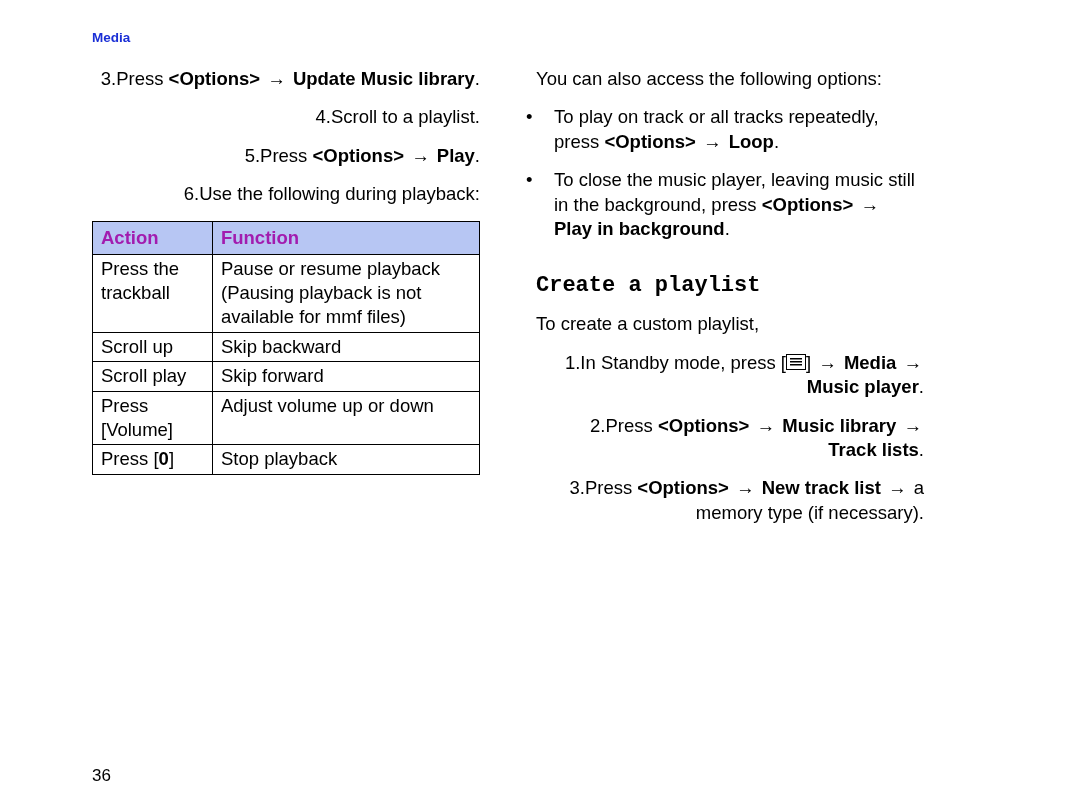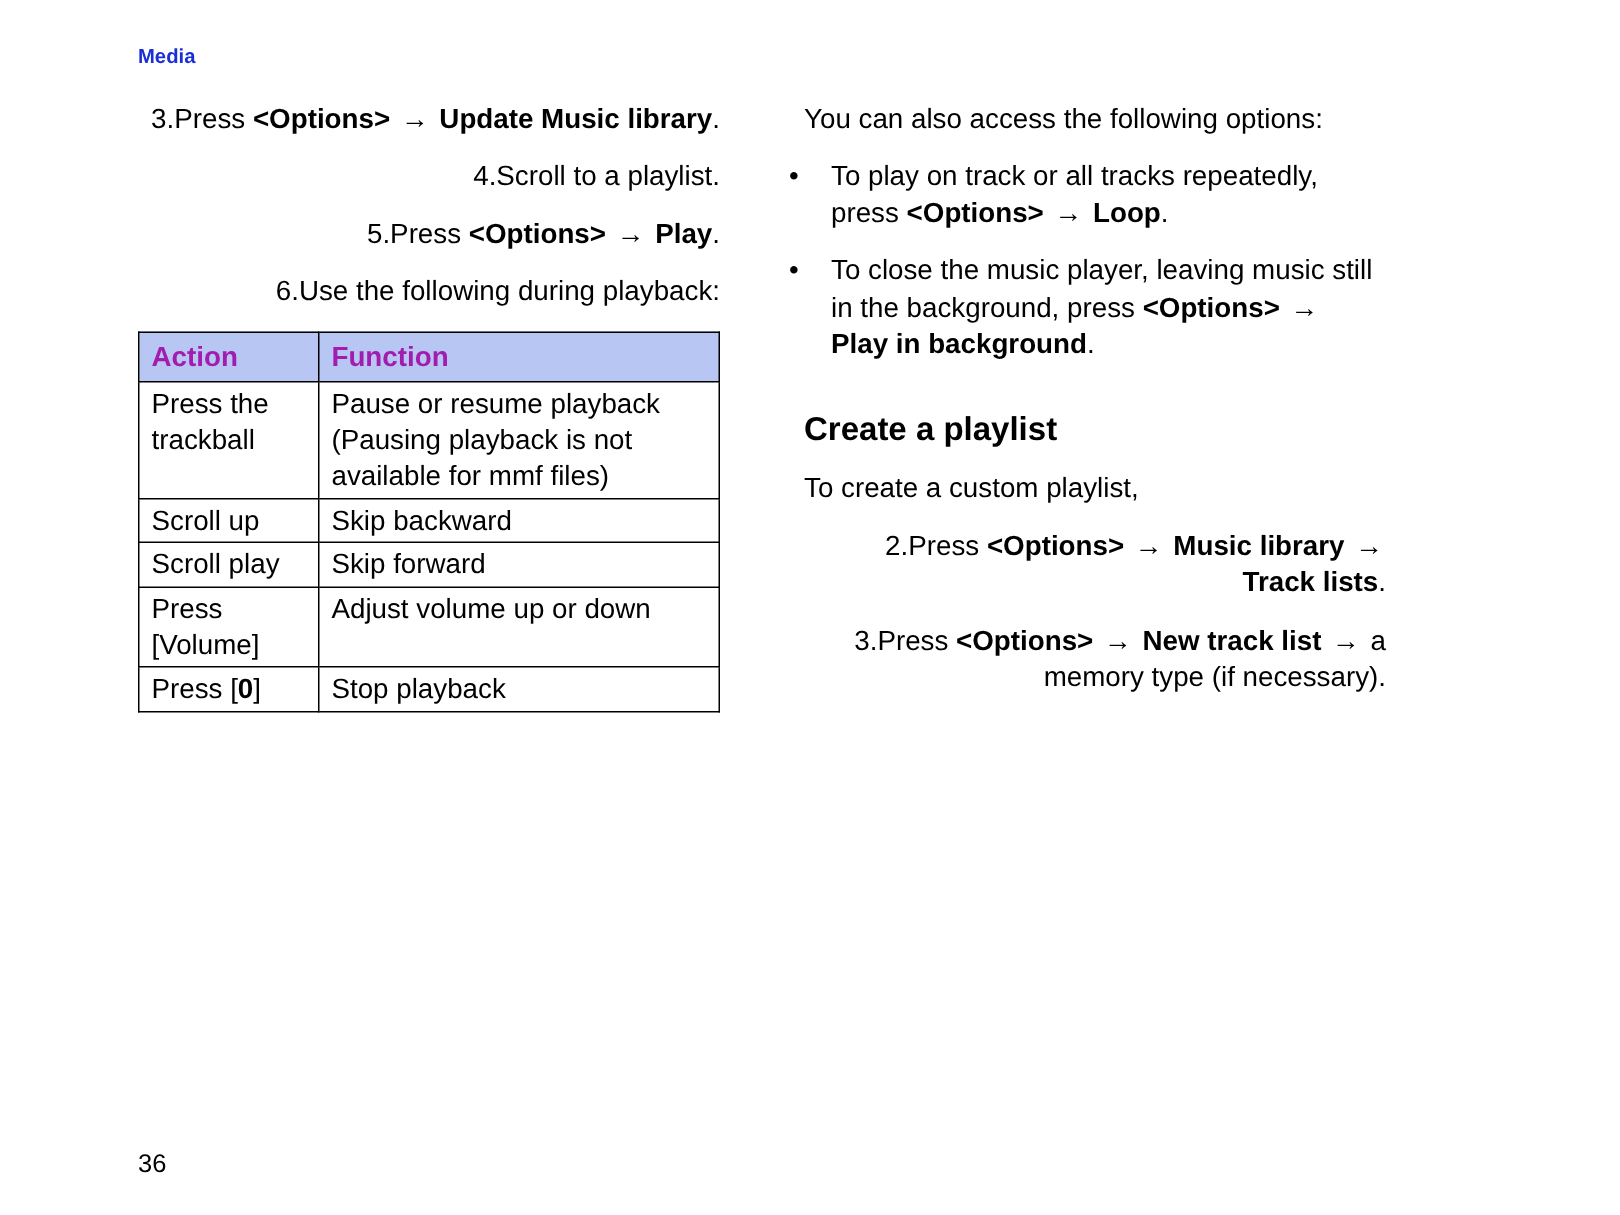--- a/index.html
+++ b/index.html
@@ -69,20 +69,21 @@
     text-indent: -14px;
     margin-bottom: 14px;
     font-size: 18.5px;
     line-height: 1.32;
   }
   .bullet .dot { display:inline-block; width:14px; }
   h2.heading {
     font-size: 22px;
     margin: 32px 0 14px 0;
     font-weight: bold;
+    font-family: Liberation Mono, monospace;
   }
   .page-number {
     position: absolute;
     bottom: 24px;
     left: 92px;
     font-size: 17px;
   }
   .menu-icon {
     display: inline-block;
     width: 18px;
@@ -161,20 +162,23 @@
       </div>
 
       <div class="bullet">
         <span class="dot">•</span><span>To close the music player, leaving music still in the background, press </span><span class="bold">&lt;Options&gt;</span><span> </span><span class="arrow">→</span> <span class="bold">Play in background</span><span>.</span>
       </div>
 
       <h2 class="heading">Create a playlist</h2>
 
       <p class="body-text">To create a custom playlist,</p>
 
+      <p class="body-text step">
+        <span class="num">1.</span><span>In Standby mode, press [</span><span class="menu-icon"></span><span>] </span><span class="arrow">→</span> <span class="bold">Media</span><span> </span><span class="arrow">→</span> <span class="bold">Music player</span><span>.</span>
+      </p>
 
       <p class="body-text step">
         <span class="num">2.</span><span>Press </span><span class="bold">&lt;Options&gt;</span><span> </span><span class="arrow">→</span> <span class="bold">Music library</span><span> </span><span class="arrow">→</span> <span class="bold">Track lists</span><span>.</span>
       </p>
 
       <p class="body-text step">
         <span class="num">3.</span><span>Press </span><span class="bold">&lt;Options&gt;</span><span> </span><span class="arrow">→</span> <span class="bold">New track list</span><span> </span><span class="arrow">→</span> <span>a memory type (if necessary).</span>
       </p>
     </div>
   </div>

